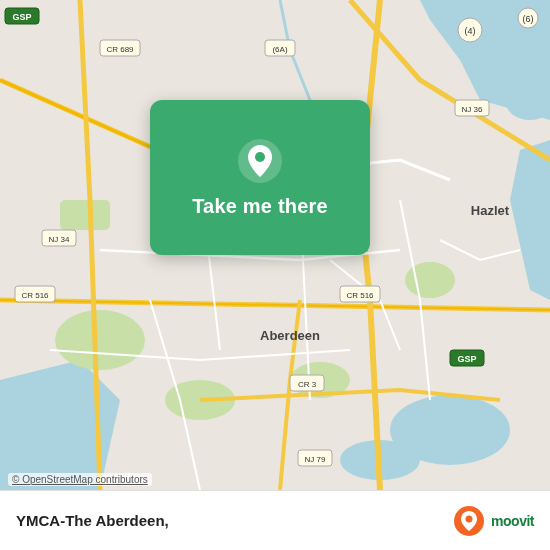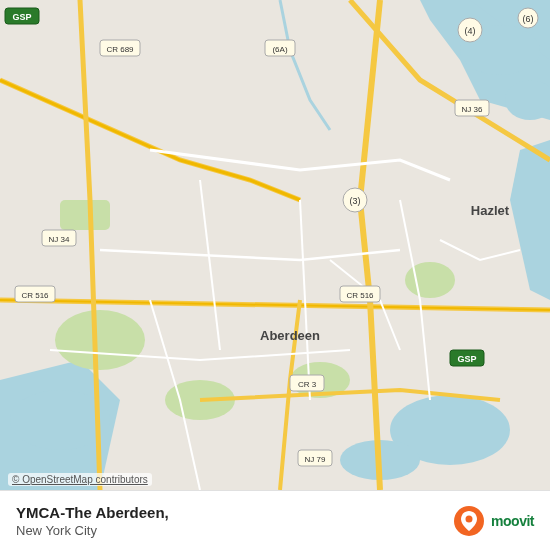--- a/index.html
+++ b/index.html
@@ -209,29 +209,38 @@
 
     <rect x="298" y="450" width="34" height="16" rx="3" fill="#fffbe6" stroke="#aaa" stroke-width="1"></rect>
     <text x="315" y="462" text-anchor="middle" font-size="8" fill="#333">NJ 79</text>
 
     <text x="290" y="340" text-anchor="middle" font-size="13" font-weight="bold" fill="#444">Aberdeen</text>
 
     <text x="490" y="215" text-anchor="middle" font-size="13" font-weight="bold" fill="#444">Hazlet</text>
   </svg>
 
   
+  <div id="location-card">
+
+    <svg id="pin-icon" viewBox="0 0 48 48" xmlns="http://www.w3.org/2000/svg">
+      <circle cx="24" cy="24" r="22" fill="rgba(255,255,255,0.2)"></circle>
+      <path d="M24 8 C17.4 8 12 13.4 12 20 C12 29 24 40 24 40 C24 40 36 29 36 20 C36 13.4 30.6 8 24 8Z" fill="white"></path>
+      <circle cx="24" cy="20" r="5" fill="#3aaa6e"></circle>
+    </svg>
+
+    <button id="take-me-there-btn">Take me there</button>
+  </div>
 
   
   <div id="osm-credit">© OpenStreetMap contributors</div>
 </div>
 
 <div id="bottom-bar">
   <div id="location-info">
     <span id="location-name">YMCA-The Aberdeen,</span>
-    <span id="location-city">New York City</span>
   </div>
 
   <div id="moovit-logo">
 
     <svg id="moovit-icon" viewBox="0 0 32 32" xmlns="http://www.w3.org/2000/svg">
       <circle cx="16" cy="16" r="15" fill="#f26522"></circle>
 
       <path d="M16 6 C11.6 6 8 9.6 8 14 C8 20 16 26 16 26 C16 26 24 20 24 14 C24 9.6 20.4 6 16 6Z" fill="white"></path>
       <circle cx="16" cy="14" r="3.5" fill="#f26522"></circle>
     </svg>

